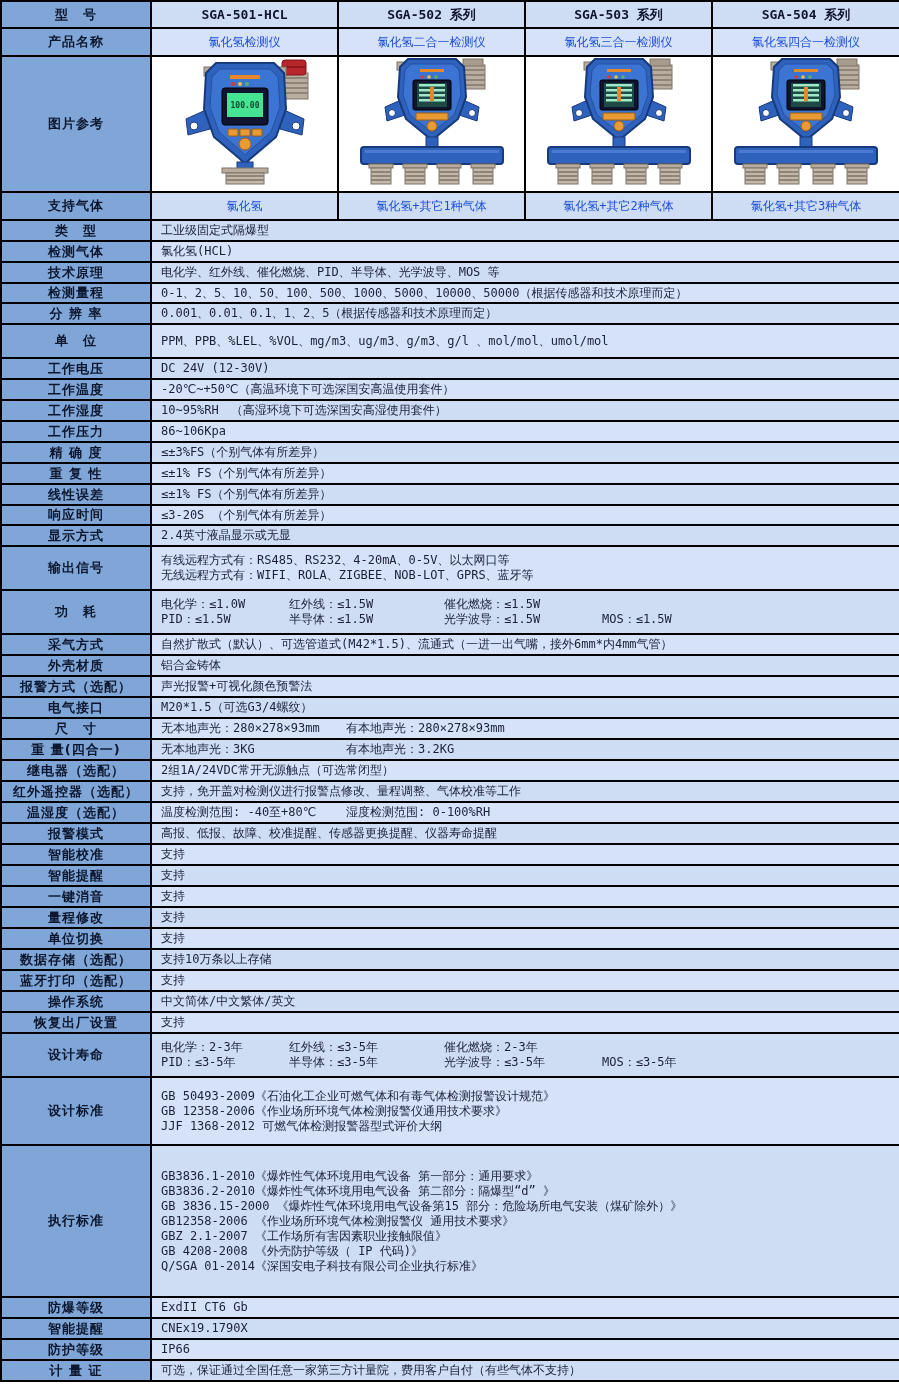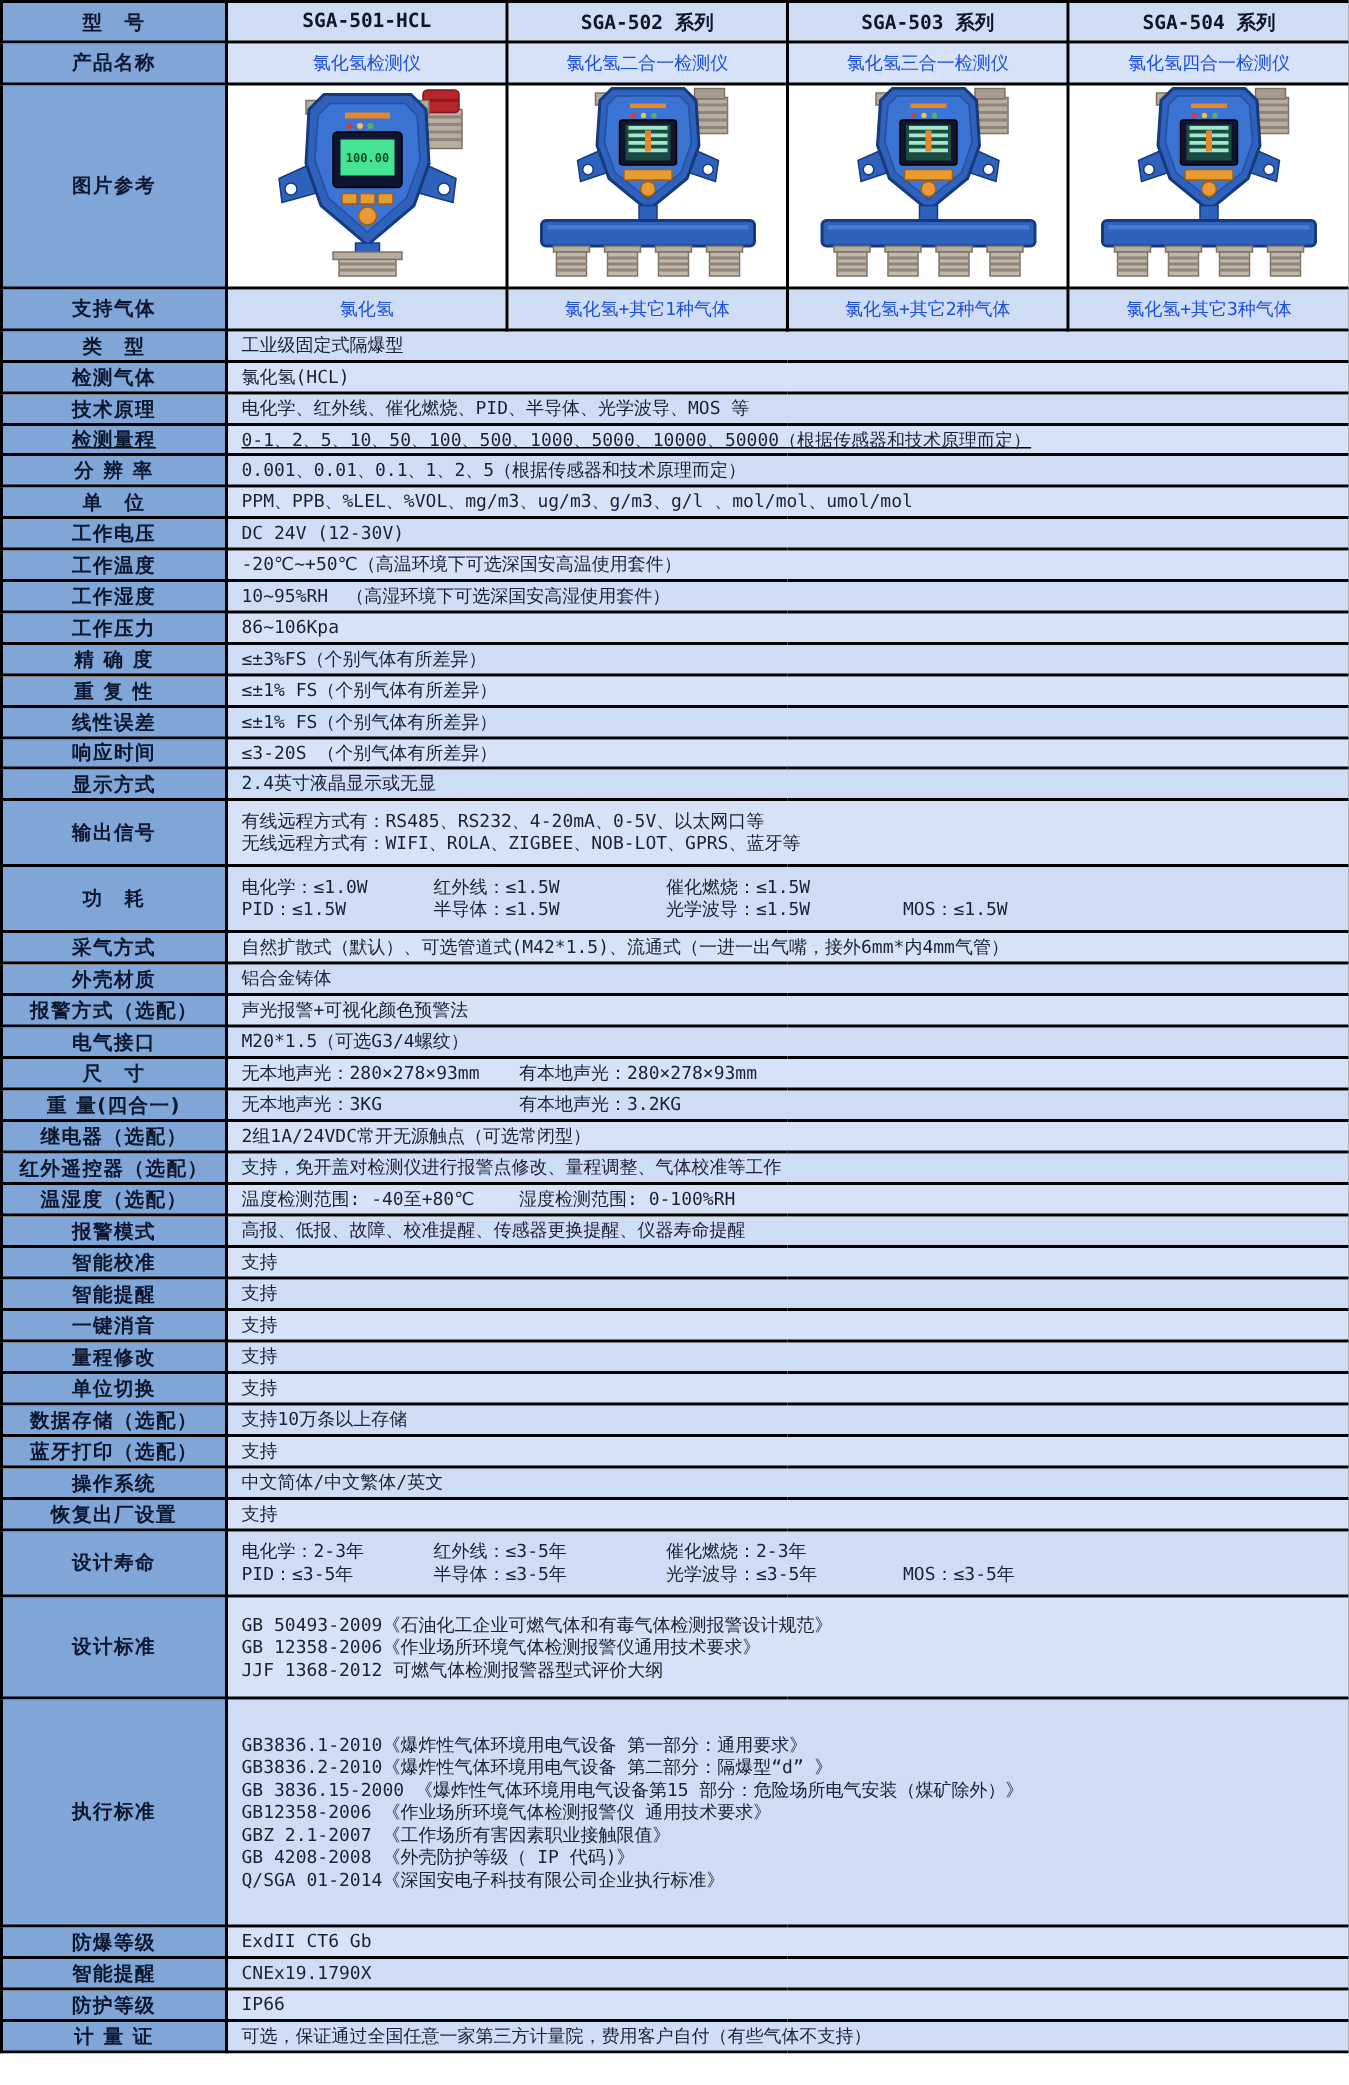--- a/index.html
+++ b/index.html
@@ -301,37 +301,37 @@
         </td>
       </tr>
       <tr style="height: 21px;">
         <th class="lbl">技术原理</th>
         <td class="val" colspan="4">
           <div class="val-inner">
             <div class="vline">电化学、红外线、催化燃烧、PID、半导体、光学波导、MOS 等</div>
           </div>
         </td>
       </tr>
-      <tr style="height: 14px; text-decoration: underline;">
+      <tr style="height: 14px;">
         <th class="lbl">检测量程</th>
         <td class="val alt" colspan="4">
           <div class="val-inner">
             <div class="vline">0-1、2、5、10、50、100、500、1000、5000、10000、50000（根据传感器和技术原理而定）</div>
           </div>
         </td>
       </tr>
       <tr style="height: 21px;">
         <th class="lbl">分 辨 率</th>
         <td class="val" colspan="4">
           <div class="val-inner">
             <div class="vline">0.001、0.01、0.1、1、2、5（根据传感器和技术原理而定）</div>
           </div>
         </td>
       </tr>
-      <tr style="height: 21px; padding-left: 45px;">
+      <tr style="height: 34px; padding-left: 45px;">
         <th class="lbl">单　位</th>
         <td class="val alt" colspan="4">
           <div class="val-inner">
             <div class="vline">PPM、PPB、%LEL、%VOL、mg/m3、ug/m3、g/m3、g/l 、mol/mol、umol/mol</div>
           </div>
         </td>
       </tr>
       <tr style="height: 21px;">
         <th class="lbl">工作电压</th>
         <td class="val" colspan="4">

